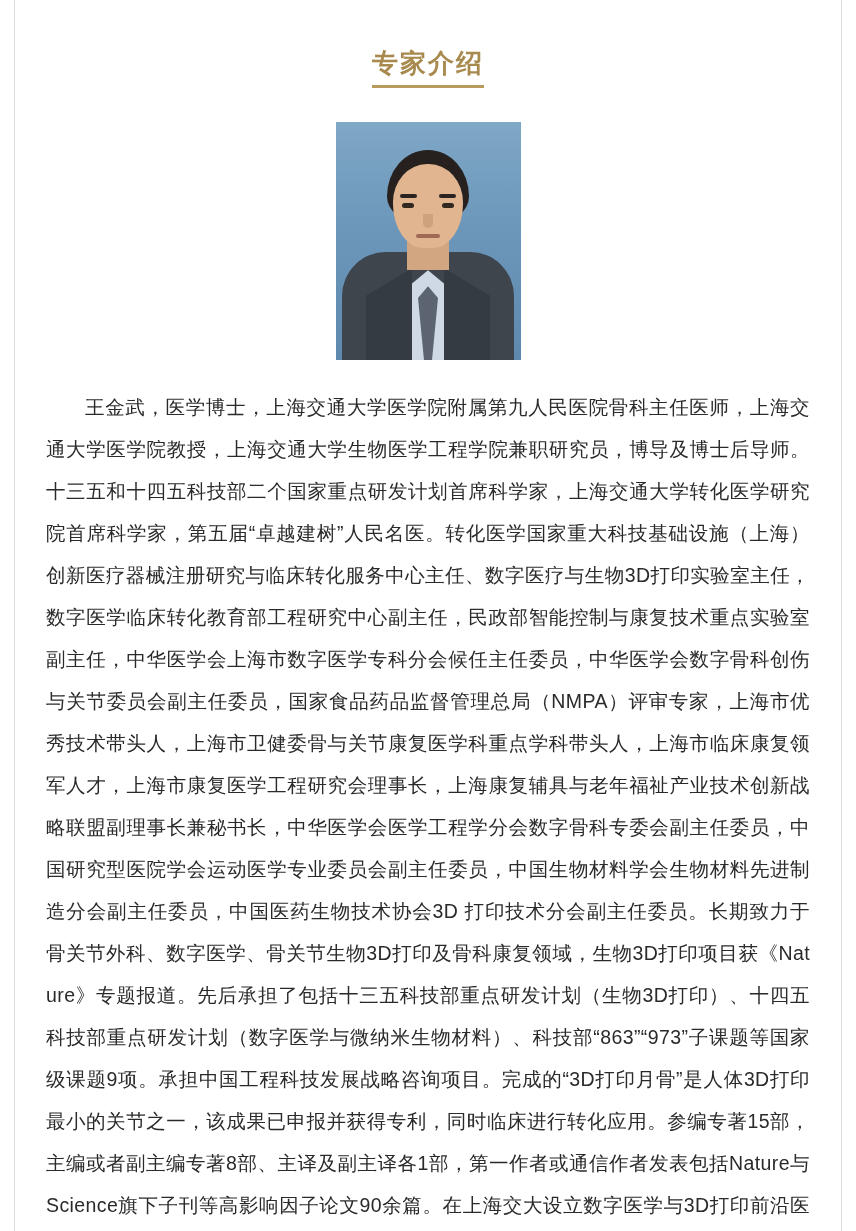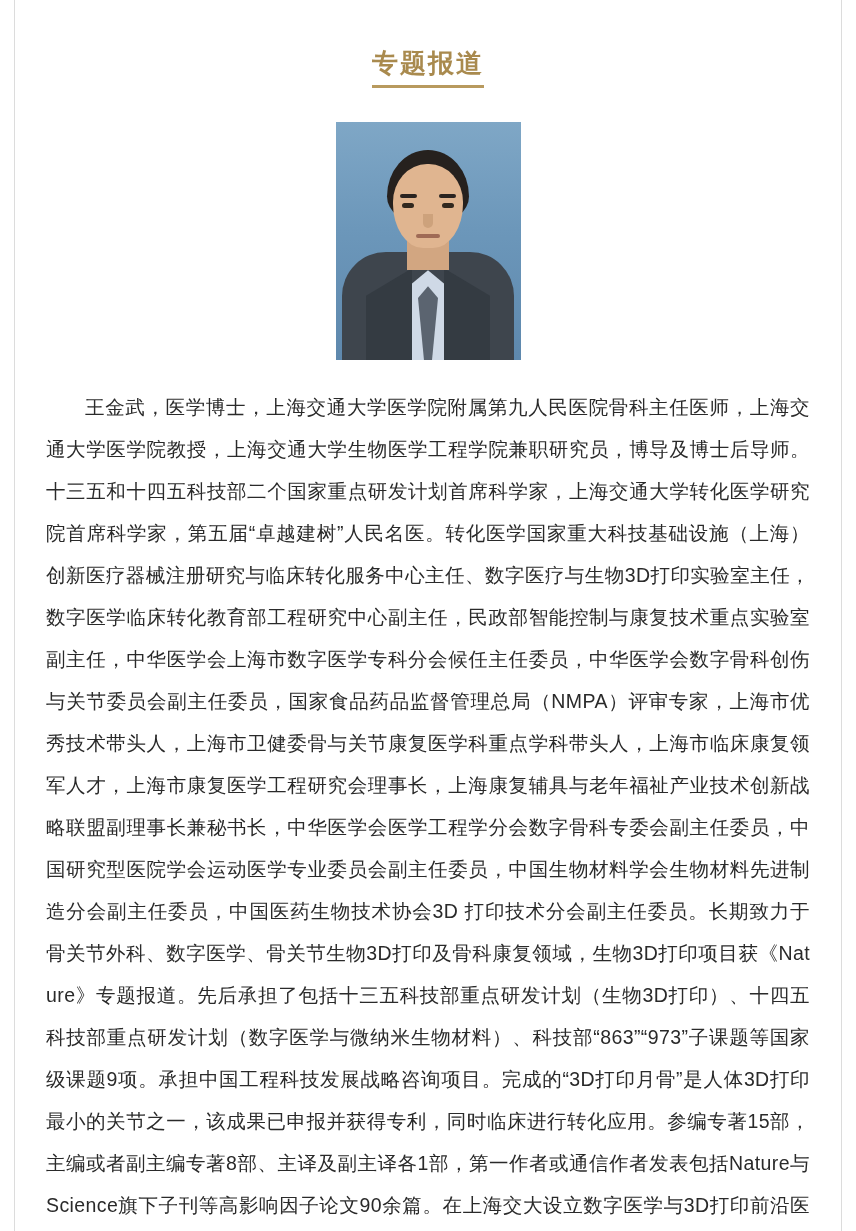--- a/index.html
+++ b/index.html
@@ -198,21 +198,21 @@
     word-break: break-all;
   }
 </style>
 </head>
 <body>
 
 <div class="page">
   <div class="content">
 
     <div class="title-wrap">
-      <div class="title">专题报道</div>
+      <div class="title">专家介绍</div>
     </div>
 
     <div class="portrait-wrap">
       <div class="portrait">
         <div class="p-body"></div>
         <div class="p-shirt"></div>
         <div class="p-tie"></div>
         <div class="p-lapel-l"></div>
         <div class="p-lapel-r"></div>
         <div class="p-neck"></div>

